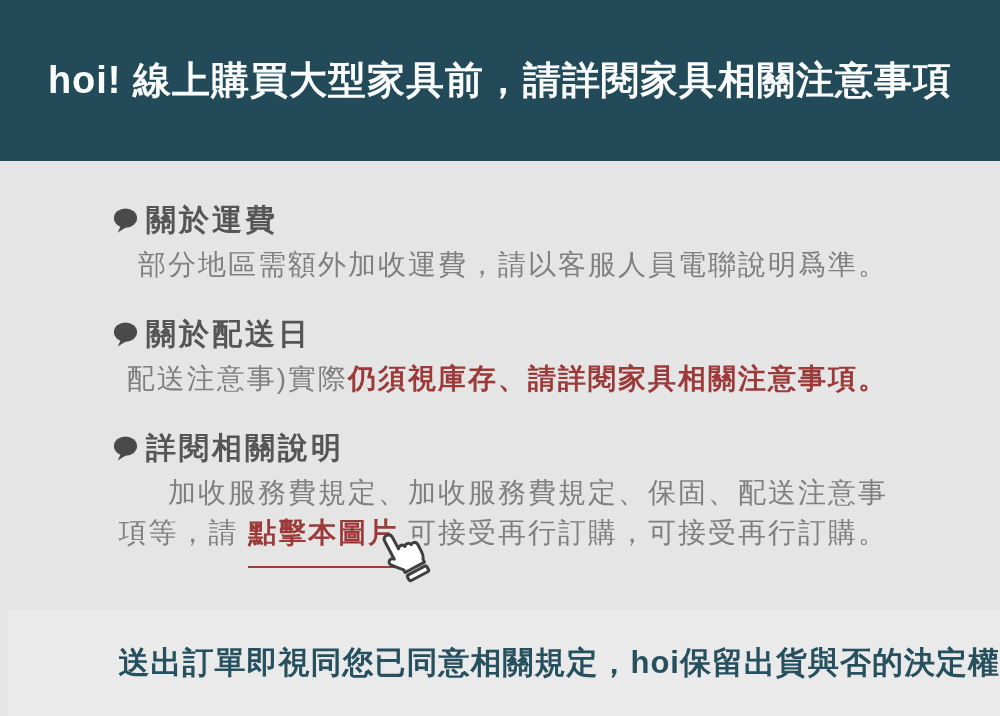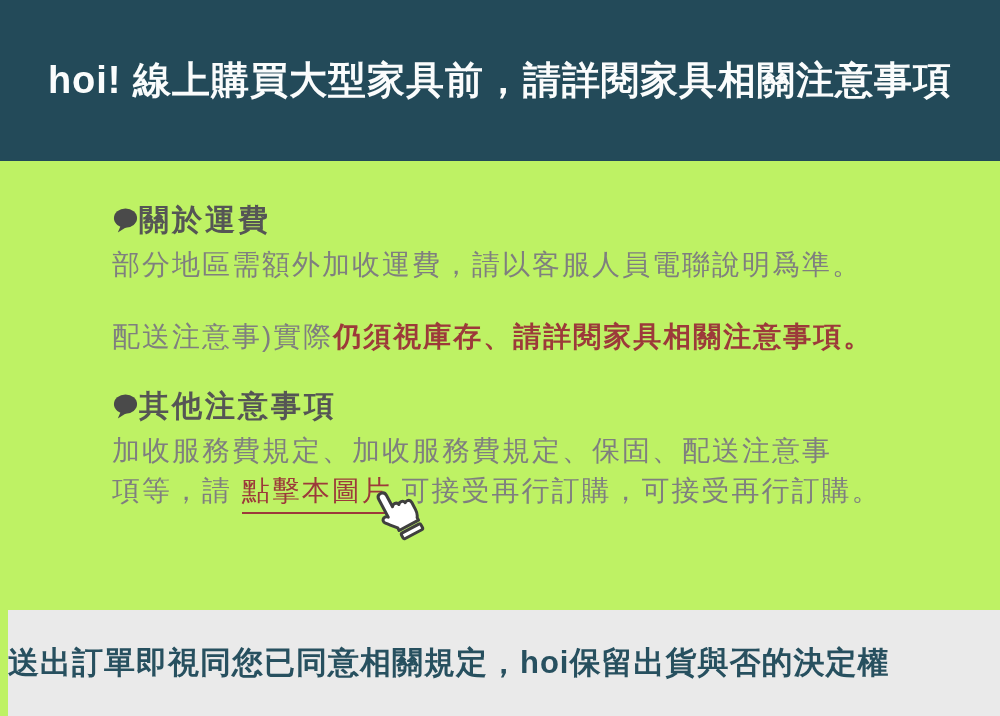--- a/index.html
+++ b/index.html
@@ -3,21 +3,21 @@
 <meta charset="utf-8">
 <style>
   * { margin: 0; padding: 0; box-sizing: border-box; }
   html, body { background: #ffffff; }
   body { font-family: "Liberation Sans", "DejaVu Sans", sans-serif; }
 
   .page {
     position: relative;
     width: 1000px;
     height: 716px;
-    background: #bef264;
+    background: #e5e5e5;
     overflow: hidden;
     margin: 0 auto;
   }
 
   
   .banner {
     height: 161px;
     background: var(--banner-background, #234a59);
     display: flex;
     align-items: center;
@@ -33,52 +33,53 @@
 
   
   .content {
     padding: 42px 112px 0 112px;
   }
   .section { margin-bottom: 32px; }
 
   .section-heading {
     display: flex;
     align-items: center;
-    gap: 0;
+    gap: 7px;
     height: 34px;
     margin-bottom: 8px;
   }
   .bubble-icon { flex: 0 0 auto; display: block; }
   .bubble-icon ellipse, .bubble-icon path { fill: #4a4a4a; }
   .heading-text {
     color: var(--heading-text, #555555);
     font-size: 30px;
     font-weight: bold;
     letter-spacing: 3px;
     white-space: nowrap;
   }
 
   .body-line {
     color: var(--body-text, #7f7f7f);
     font-size: 28px;
     line-height: 40px;
     letter-spacing: 2px;
     white-space: nowrap;
+    text-align: right;
   }
   .seg-normal { color: var(--body-text, #7f7f7f); }
   .seg-red {
     color: var(--emphasis-red, #9c3a3a);
     font-weight: bold;
   }
   .link-red {
     position: relative;
     color: var(--emphasis-red, #9c3a3a);
-    font-weight: normal;
+    font-weight: bold;
     border-bottom: 2px solid var(--emphasis-red, #9c3a3a);
-    padding-bottom: 6px;
+    padding-bottom: 18px;
     cursor: pointer;
   }
   .hand-icon {
     position: absolute;
     right: -32px;
     top: 9px;
     width: 56px;
     height: 60px;
     transform: rotate(-28deg);
     z-index: 2;
@@ -93,21 +94,21 @@
   }
 
   
   .footer {
     position: absolute;
     left: 8px; right: 0; bottom: 0;
     height: 106px;
     background: var(--footer-background, #eaeaea);
     display: flex;
     align-items: center;
-    justify-content: flex-start;
+    justify-content: flex-end;
   }
   .footer-text {
     color: var(--footer-text, #27505f);
     font-size: 31px;
     font-weight: bold;
     letter-spacing: 1px;
     white-space: nowrap;
   }
 </style>
 </head>
@@ -128,32 +129,39 @@
           <path d="M9.5 18.5 L6 26.5 L15.5 20.5 Z"></path>
         </svg>
         <span class="heading-text">關於運費</span>
       </div>
       <div class="body-line">
         <span class="seg-normal">部分地區需額外加收運費，請以客服人員電聯說明爲準。</span>
       </div>
     </section>
 
     <section class="section">
+      <div class="section-heading">
+        <svg class="bubble-icon" width="27" height="27" viewBox="0 0 28 28" aria-hidden="true">
+          <ellipse cx="14" cy="11.5" rx="12" ry="10"></ellipse>
+          <path d="M9.5 18.5 L6 26.5 L15.5 20.5 Z"></path>
+        </svg>
+        <span class="heading-text">關於配送日</span>
+      </div>
       <div class="body-line">
         <span class="seg-normal">配送注意事)實際</span><span class="seg-red">仍須視庫存、請詳閱家具相關注意事項。</span>
       </div>
     </section>
 
     <section class="section">
       <div class="section-heading">
         <svg class="bubble-icon" width="27" height="27" viewBox="0 0 28 28" aria-hidden="true">
           <ellipse cx="14" cy="11.5" rx="12" ry="10"></ellipse>
           <path d="M9.5 18.5 L6 26.5 L15.5 20.5 Z"></path>
         </svg>
-        <span class="heading-text">其他注意事項</span>
+        <span class="heading-text">詳閱相關說明</span>
       </div>
       <div class="body-line">
         <span class="seg-normal">加收服務費規定、加收服務費規定、保固、配送注意事</span>
       </div>
       <div class="body-line">
         <span class="seg-normal">項等，請 </span><span class="link-red"><span>點擊本圖片</span><svg class="hand-icon" viewBox="0 0 30 36" aria-hidden="true">
             <path d="M10 17.5 L10 5.5 C10 3.8 11.1 2.8 12.6 2.8 C14.1 2.8 15.2 3.8 15.2 5.5 L15.2 13.2 C15.5 12.6 16.2 12.1 17.1 12.1 C18.2 12.1 19 12.8 19.2 13.8 C19.6 13.2 20.3 12.8 21.2 12.9 C22.2 13 22.9 13.7 23.1 14.6 C23.5 14.2 24.1 14 24.8 14.1 C25.9 14.3 26.6 15.2 26.6 16.4 L26.6 21 C26.6 24 25.2 25.8 25.2 25.8 L25.2 27.6 L12 27.6 L12 25.8 C12 25.8 8.3 21.7 6.8 19.9 C5.8 18.7 6.2 17.2 7.4 16.7 C8.4 16.3 9.3 16.7 10 17.5 Z"></path>
             <rect x="12" y="29.8" width="13.2" height="3.8" rx="1"></rect>
           </svg></span><span class="seg-normal"> 可接受再行訂購，可接受再行訂購。</span>
       </div>

